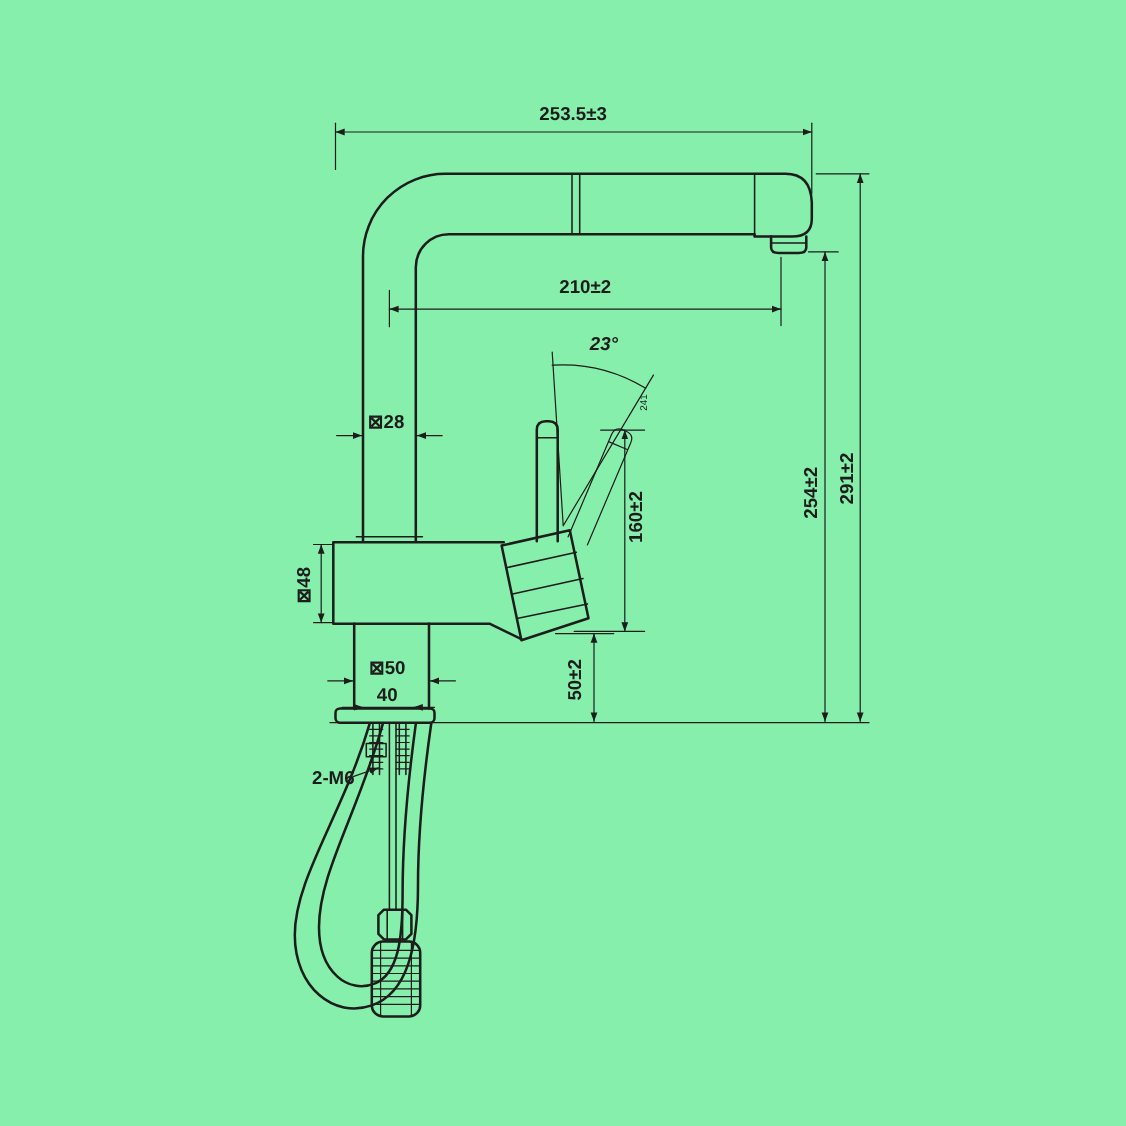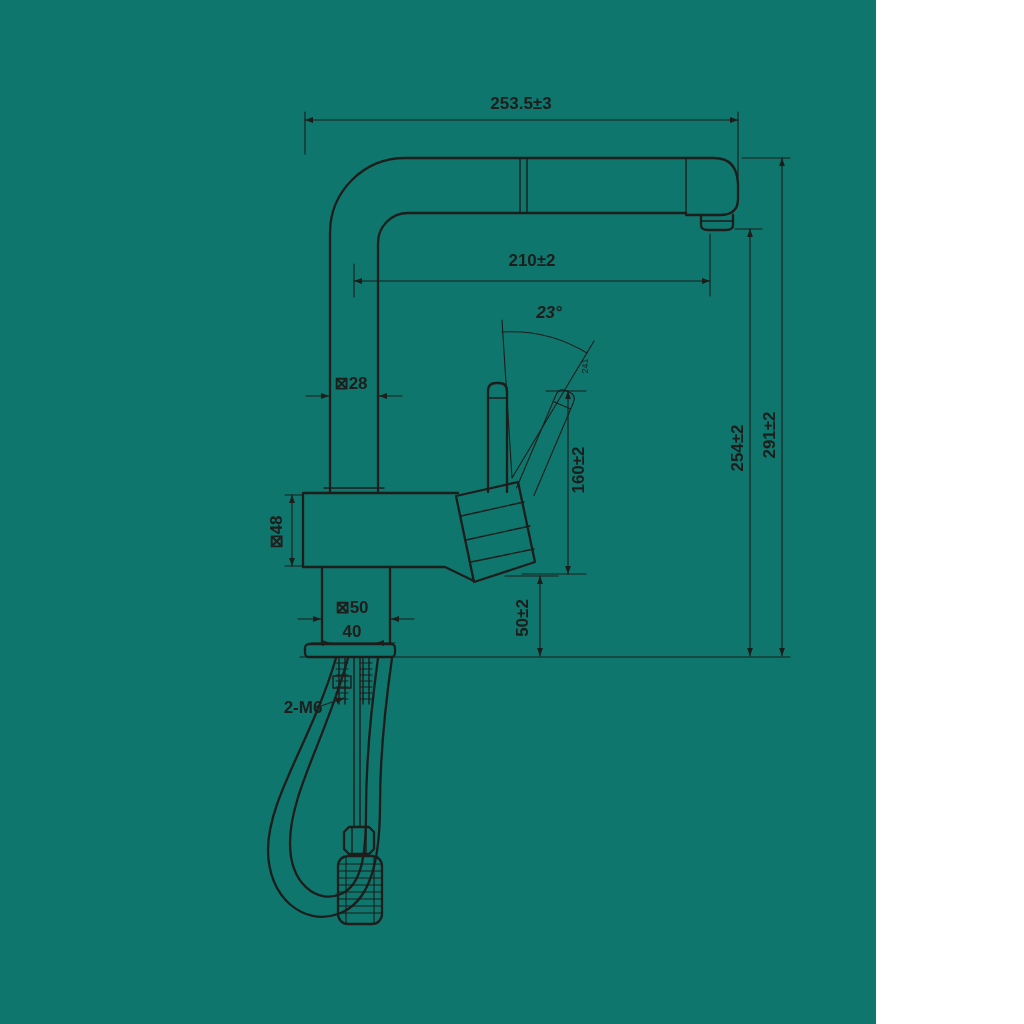--- a/index.html
+++ b/index.html
@@ -1,16 +1,16 @@
 <!DOCTYPE html>
 <html><head>
 <meta charset="utf-8">
 <style>
   html,body{margin:0;padding:0;background:#ffffff;}
-  .page{width:876px;height:1024px;background:#0f766e;position:relative;overflow:hidden;text-align:center;}
+  .page{width:1024px;height:1024px;background:#86efac;position:relative;overflow:hidden;text-align:center;}
   svg{display:block;}
   .outline{fill:none;stroke:#1d1d1b;stroke-width:2.3;stroke-linecap:round;stroke-linejoin:round;}
   .mid{fill:none;stroke:#1d1d1b;stroke-width:1.4;stroke-linecap:round;stroke-linejoin:round;}
   .thin{fill:none;stroke:#1d1d1b;stroke-width:1.1;stroke-linecap:round;}
   .t{font-family:"Liberation Sans",sans-serif;font-weight:bold;font-size:17px;fill:#1d1d1b;text-anchor:middle;}
   .ti{font-style:italic;}
   .ts{font-family:"Liberation Sans",sans-serif;font-weight:normal;font-size:9px;fill:#1d1d1b;text-anchor:middle;}
 </style>
 </head>
 <body>

